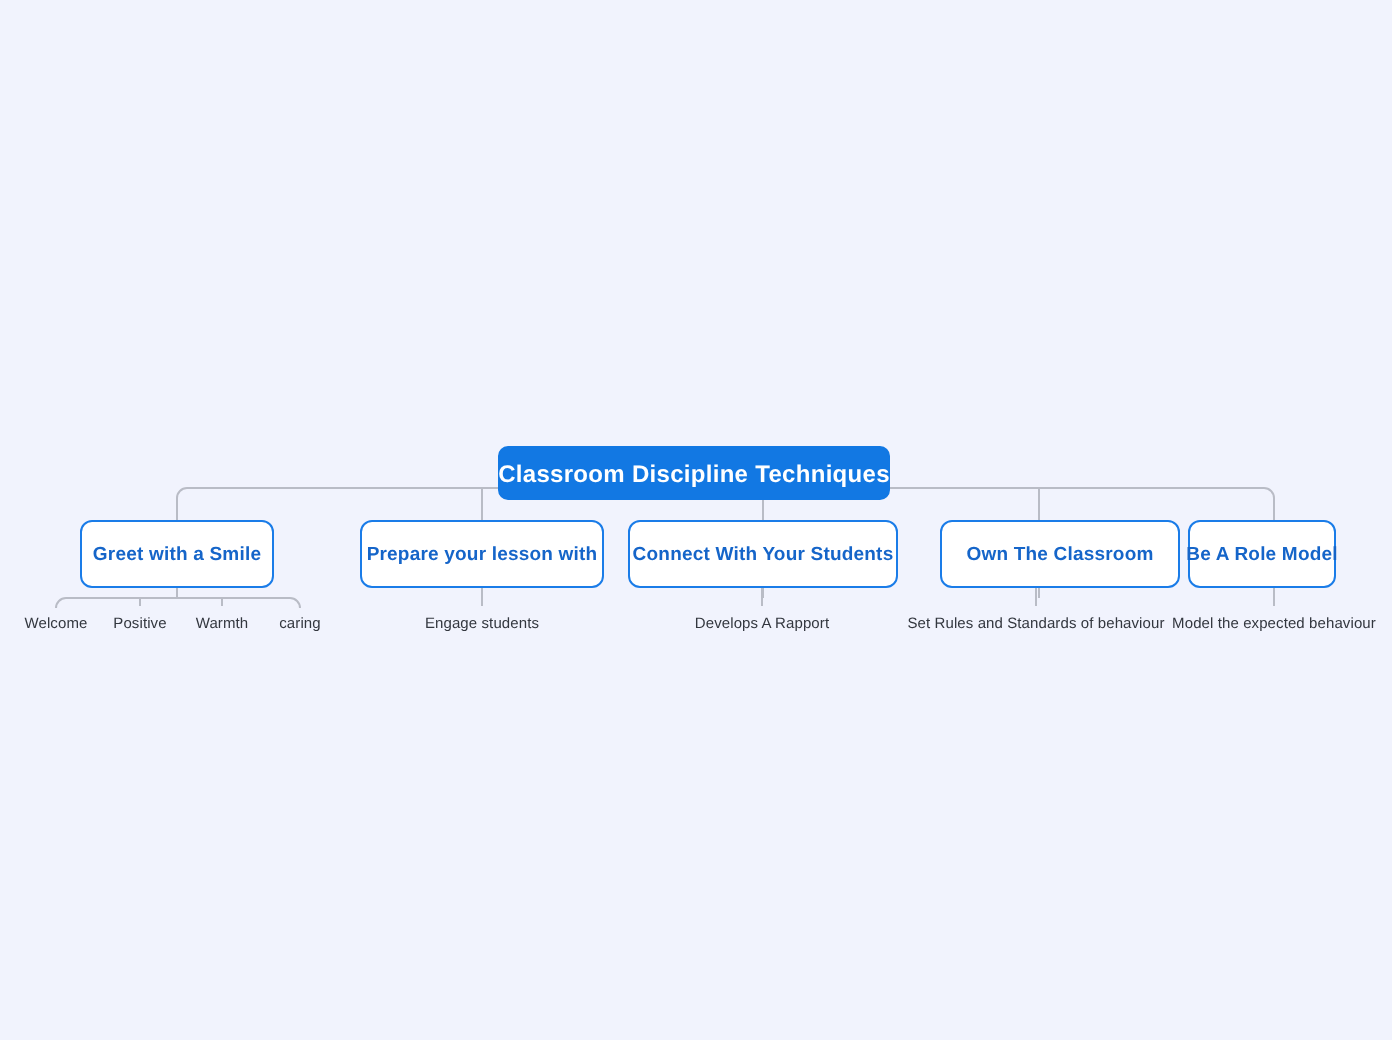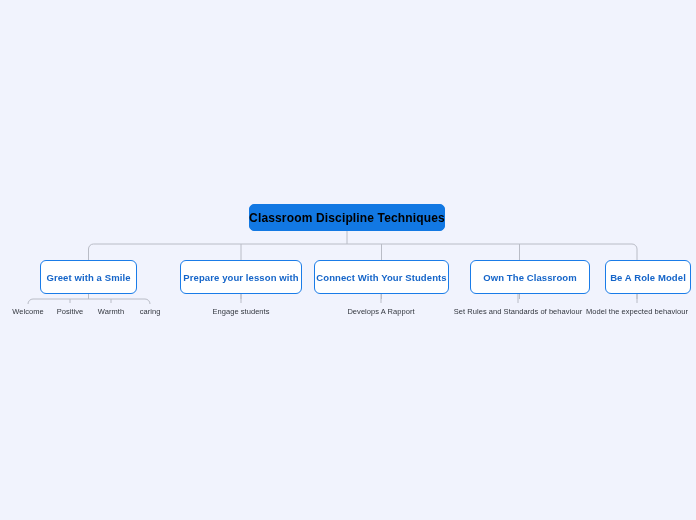--- a/index.html
+++ b/index.html
@@ -37,26 +37,27 @@
     display: flex;
     align-items: center;
     justify-content: center;
     white-space: nowrap;
   }
 
   .node-root {
     background: #1278e3;
     border: 1px solid #1278e3;
     border-radius: 5px;
-    color: #000000;
+    color: #ffffff;
     font-size: 12px;
     font-weight: bold;
     letter-spacing: 0.15px;
     height: 27px;
     padding: 0 12px;
+    margin-top: 19px;
   }
 
   .node-branch {
     background: #ffffff;
     border: 1.5px solid #1a7ce8;
     border-radius: 6px;
     color: #1565c9;
     font-size: 9.5px;
     font-weight: bold;
     letter-spacing: 0.1px;
@@ -105,16 +106,16 @@
       <div class="node node-leaf" style="top: 306px; left: 0px; width: 696px; justify-content: center; transform: translateX(-320px);">Welcome</div>
       <div class="node node-leaf" style="top: 306px; left: 0px; width: 696px; justify-content: center; transform: translateX(-278px);">Positive</div>
       <div class="node node-leaf" style="top: 306px; left: 0px; width: 696px; justify-content: center; transform: translateX(-237px);">Warmth</div>
       <div class="node node-leaf" style="top: 306px; left: 0px; width: 696px; justify-content: center; transform: translateX(-198px);">caring</div>
       <div class="node node-branch" style="left: 180px; top: 260px; width: 122px; height: 22px;">Prepare your lesson with</div>
       <div class="node node-leaf" style="top: 306px; left: 0px; width: 696px; justify-content: center; transform: translateX(-107px);">Engage students</div>
       <div class="node node-branch" style="left: 314px; top: 260px; width: 135px; height: 32px;">Connect With Your Students</div>
       <div class="node node-leaf" style="top: 306px; left: 0px; width: 696px; justify-content: center; transform: translateX(33px);">Develops A Rapport</div>
       <div class="node node-branch" style="left: 470px; top: 260px; width: 120px; height: 22px;">Own The Classroom</div>
       <div class="node node-leaf" style="top: 306px; left: 0px; width: 696px; justify-content: center; transform: translateX(170px);">Set Rules and Standards of behaviour</div>
-      <div class="node node-branch" style="left: 594px; top: 260px; width: 86px; height: 22px; margin-left: 11px;">Be A Role Model</div>
+      <div class="node node-branch" style="left: 594px; top: 260px; width: 74px; height: 22px;">Be A Role Model</div>
       <div class="node node-leaf" style="top: 306px; left: 0px; width: 696px; justify-content: center; transform: translateX(289px);">Model the expected behaviour</div>
     </div>
 </div>
 
 </body></html>

